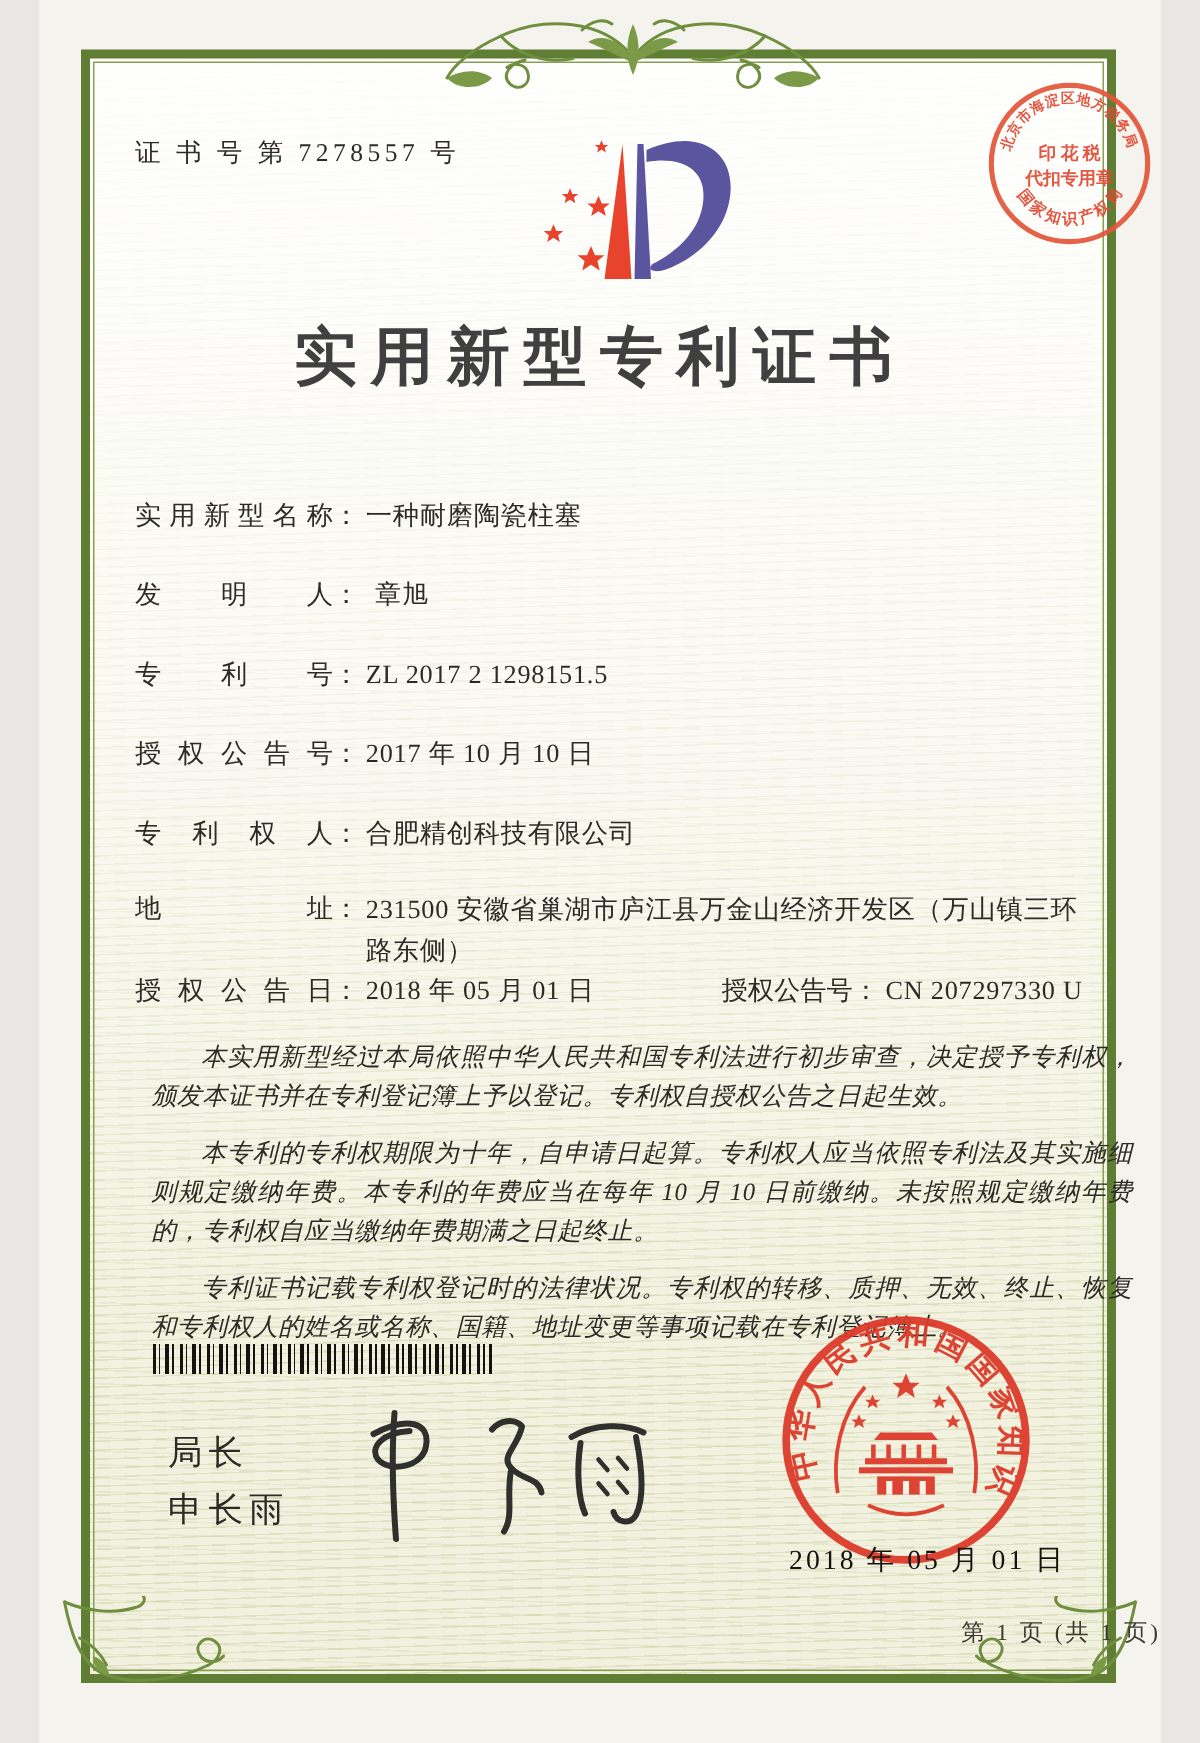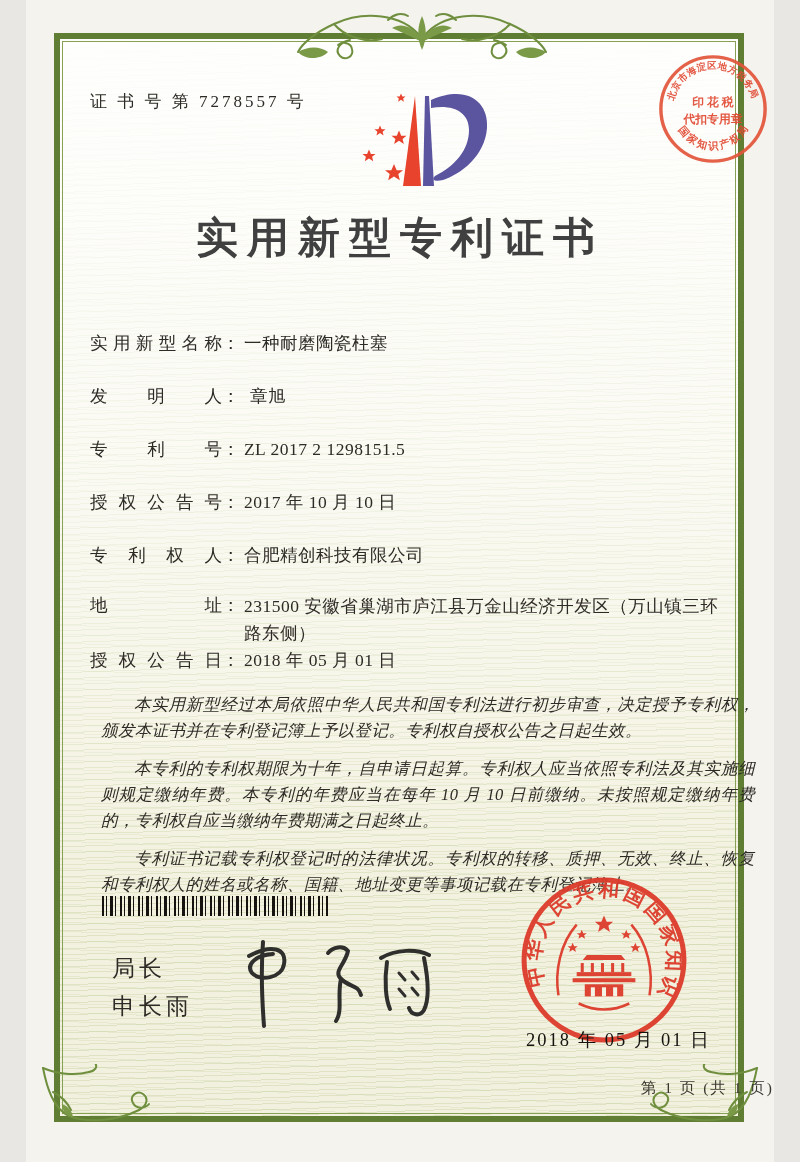--- a/index.html
+++ b/index.html
@@ -137,20 +137,21 @@
     <span class="lbl">授权公告号</span><span>：</span> <span class="val">2017 年 10 月 10 日</span>
   </div>
   <div class="row" style="top:543px;">
     <span class="lbl">专利权人</span><span>：</span> <span class="val">合肥精创科技有限公司</span>
   </div>
   <div class="row" style="top:593px;">
     <span class="lbl">地址</span><span>：</span> <span class="val val-wrap">231500 安徽省巢湖市庐江县万金山经济开发区（万山镇三环路东侧）</span>
   </div>
   <div class="row" style="top:648px;">
     <span><span class="lbl">授权公告日</span><span>：</span> <span class="val">2018 年 05 月 01 日</span></span>
+    <span class="row2-right"><span>授权公告号</span><span>：</span> <span class="val">CN 207297330 U</span></span>
   </div>
 
   <div class="paras">
     <p>本实用新型经过本局依照中华人民共和国专利法进行初步审查，决定授予专利权，颁发本证书并在专利登记簿上予以登记。专利权自授权公告之日起生效。</p>
     <p>本专利的专利权期限为十年，自申请日起算。专利权人应当依照专利法及其实施细则规定缴纳年费。本专利的年费应当在每年 10 月 10 日前缴纳。未按照规定缴纳年费的，专利权自应当缴纳年费期满之日起终止。</p>
     <p>专利证书记载专利权登记时的法律状况。专利权的转移、质押、无效、终止、恢复和专利权人的姓名或名称、国籍、地址变更等事项记载在专利登记簿上。</p>
   </div>
 
   <div class="barcode"></div>
 

